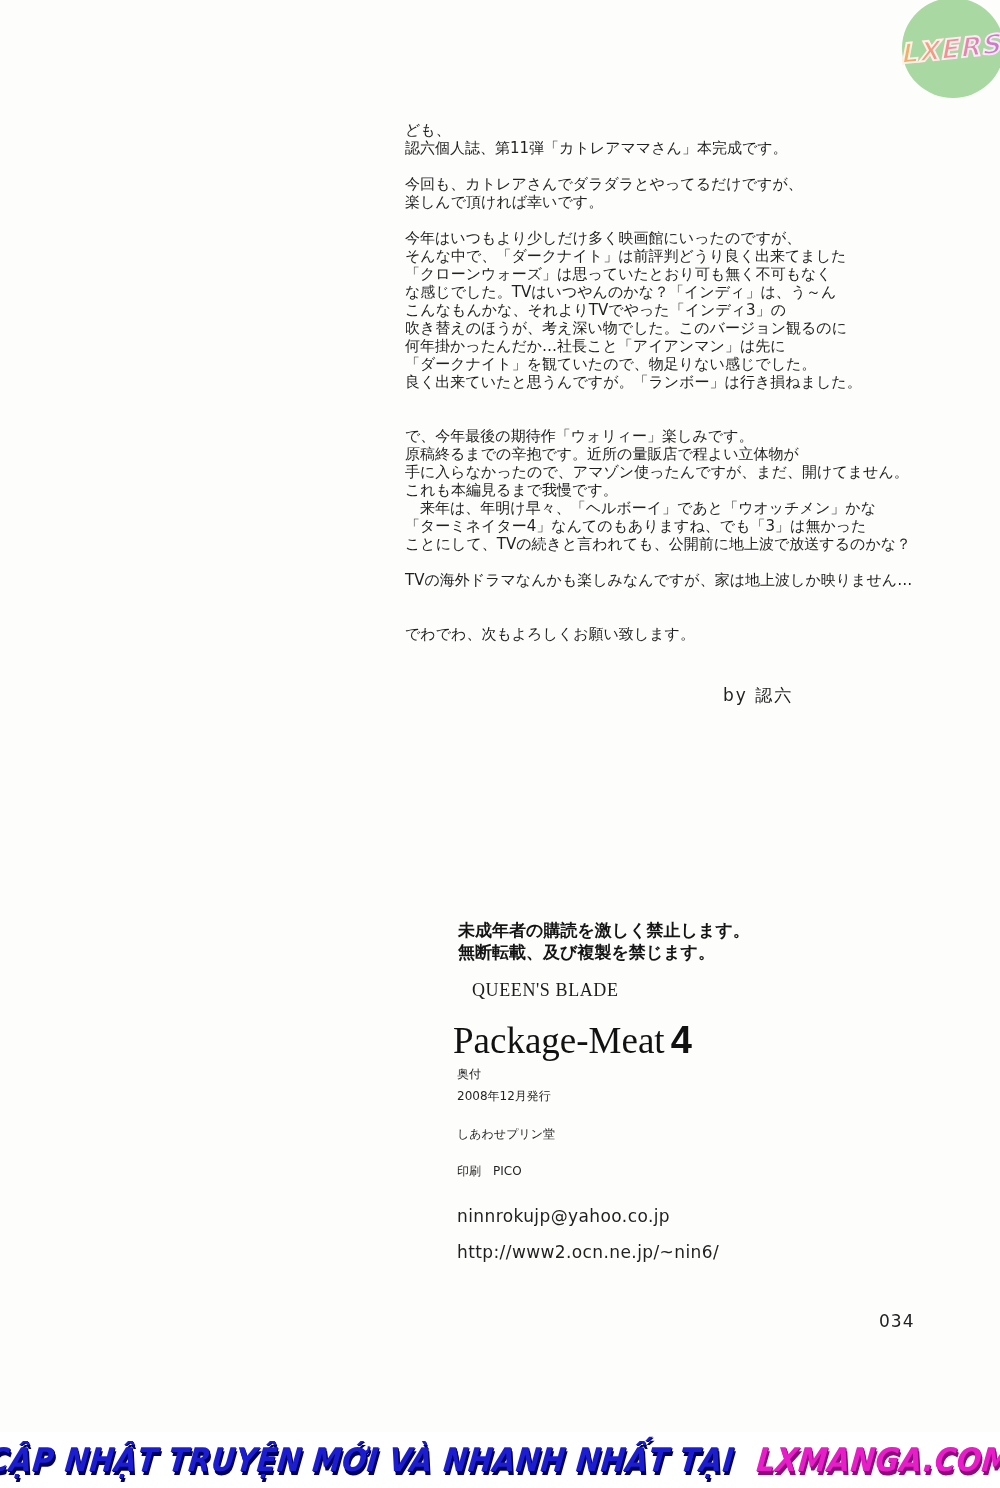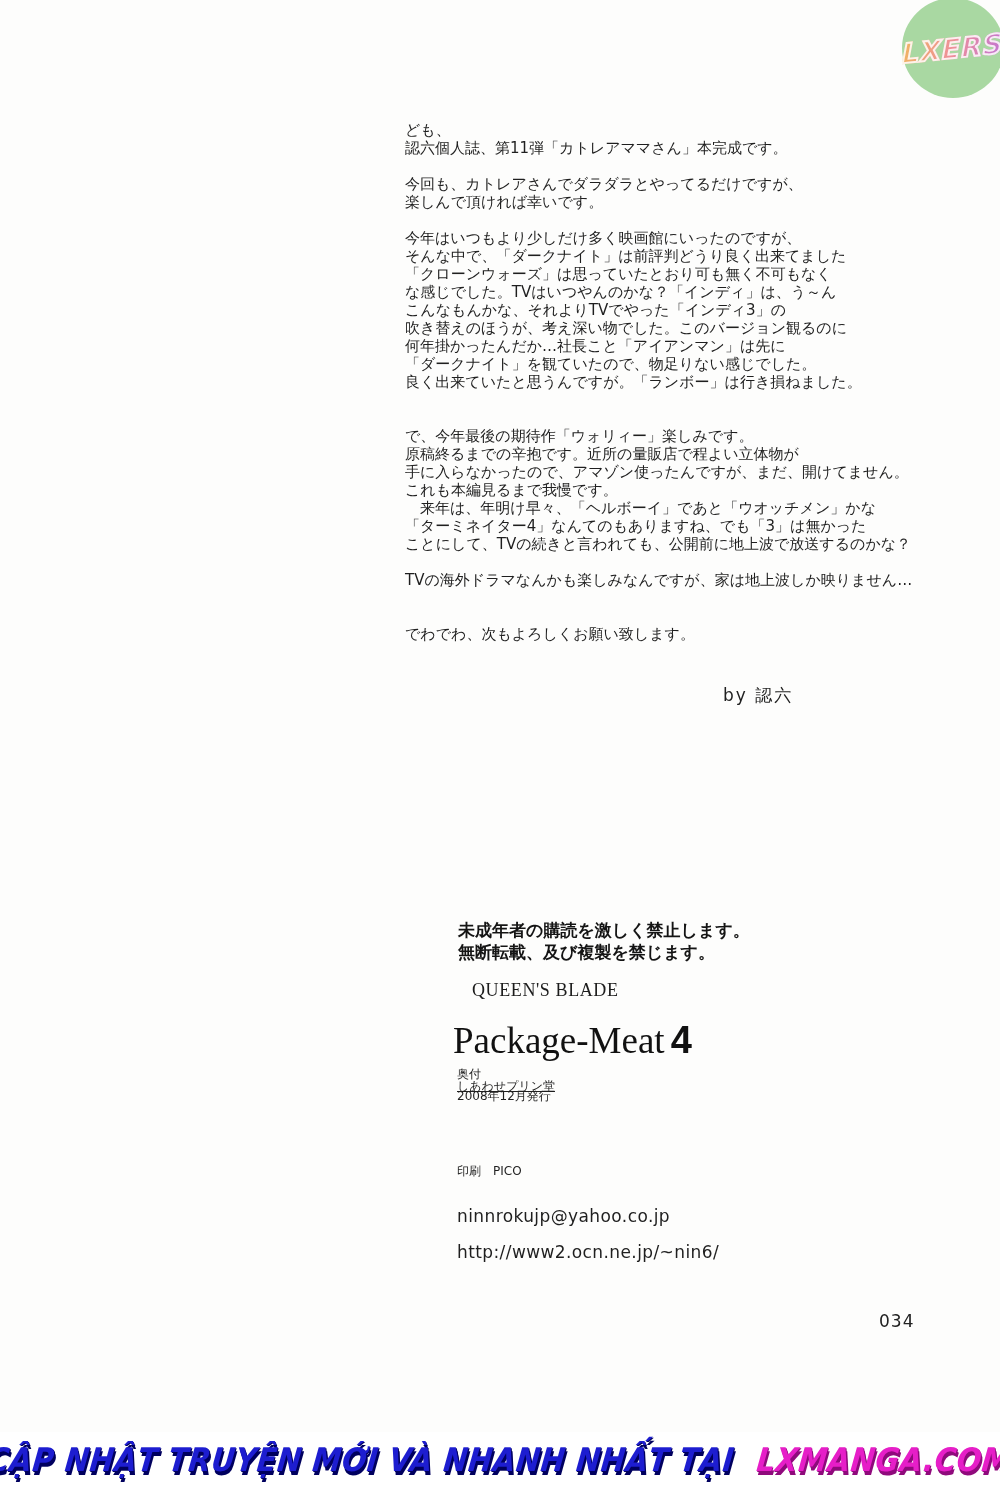--- a/index.html
+++ b/index.html
@@ -57,21 +57,21 @@
     font-family:"Liberation Serif","DejaVu Serif",serif;
     font-size:37px;color:#111;white-space:nowrap;margin-top:20px;
   }
   .book-title .num{
     font-family:"Liberation Sans","DejaVu Sans",sans-serif;
     font-weight:bold;font-size:38px;margin-left:6px;
   }
   .colophon-line{position:absolute;left:457px;font-size:12px;color:#1f1f1f;white-space:nowrap;}
   .l-okuzuke{top:1066px;}
   .l-date{top:1088px;}
-  .l-circle{top:1078px;text-decoration:underline;}
+  .l-circle{top:1126px;}
   .l-printer{top:1163px;}
   .l-email{top:1206px;font-size:17px;letter-spacing:0.4px;}
   .l-url{top:1242px;font-size:17px;letter-spacing:0.4px;}
   .page-number{
     position:absolute;left:879px;top:1311px;
     font-size:17px;color:#222;letter-spacing:1px;text-align:right;
   }
   
   .footer{
     position:absolute;left:0;top:1432px;width:1000px;height:56px;

